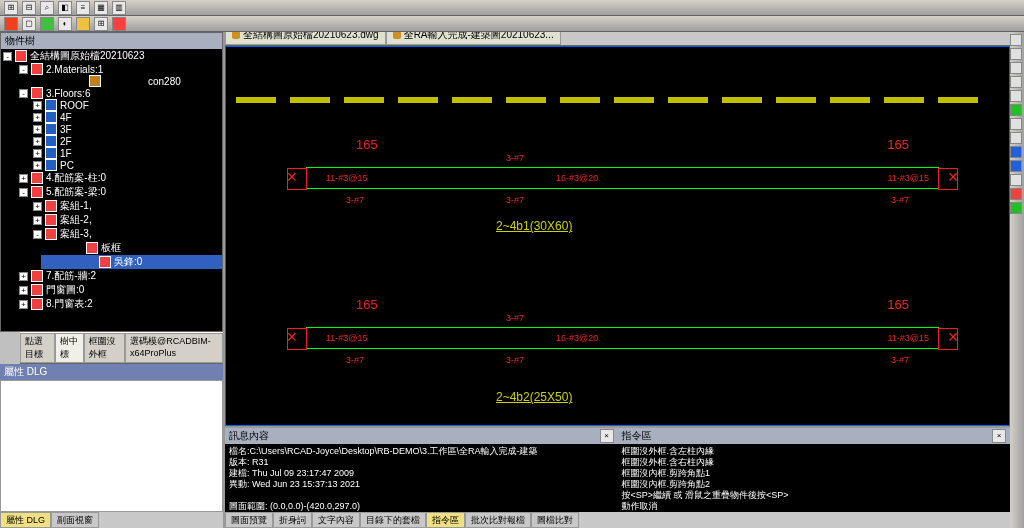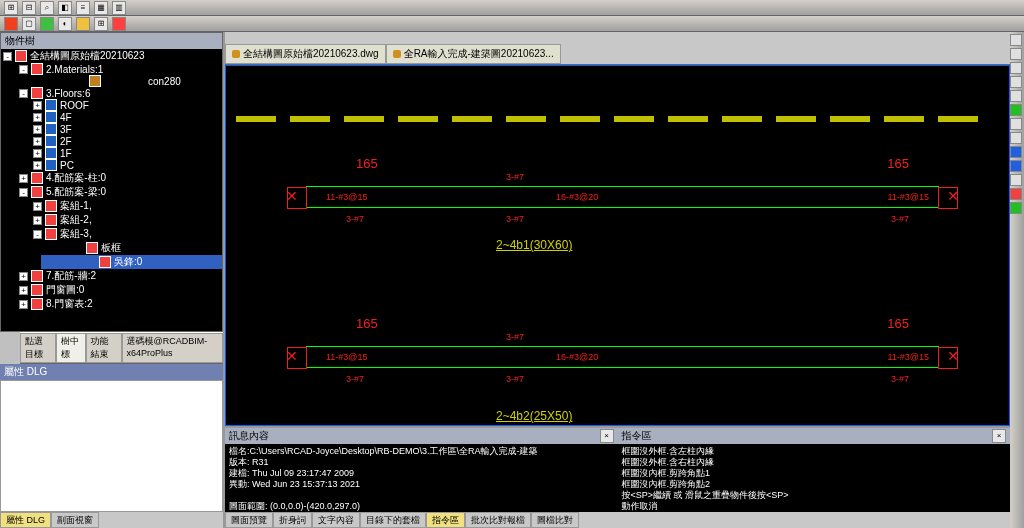--- a/index.html
+++ b/index.html
@@ -17,21 +17,21 @@
 .ico { width:12px; height:12px; background:#f04040; border:1px solid #fff; font-size:7px; text-align:center; line-height:10px; }
 .ico.y { background:#c08020; }
 .ico.b { background:#2060c0; }
 .hl { background:#3060c0; }
 .tabs { background:#d4d0c8; display:flex; border-top:1px solid #fff; border-bottom:1px solid #666;margin-left:20px; }
 .tab { padding:1px 4px; border:1px solid #999; background:#d4d0c8; font-size:9px; }
 .tab.on { background:#f0f0e8; }
 .prop-hdr { background:#7080b0; color:#fff; padding:1px 4px; }
 .prop-body { flex:1; background:#fff; border:1px solid #999; }
 .center { flex:1; display:flex; flex-direction:column; }
-.doc-tabs { height:33px; background:#c8c8c8; display:flex; align-items:flex-end; border-bottom:1px solid #666; }
+.doc-tabs { height:14px; background:#c8c8c8; display:flex; align-items:flex-end; border-bottom:1px solid #666; }
 .doc-tab { padding:2px 6px; background:#e0e0d0; border:1px solid #999; font-size:9px; display:flex; align-items:center; gap:3px; }
 .doc-tab .dot{ width:8px;height:8px;background:#d09020;border-radius:2px; }
 .viewport { flex:1; background:#000; position:relative; border:1px solid #0060ff; overflow:hidden; }
 .beam-diag { position:absolute; left:50px; right:40px; }
 .beam-diag.d1 { top:120px; }
 .beam-diag.d2 { top:280px; }
 .dashes { position:absolute; top:50px; left:10px; right:10px; height:6px; display:flex; gap:14px; }
 .dash { width:40px; height:6px; background:#c0c000; }
 .dim { position:absolute; color:#f02020; font-size:13px; }
 .beam-box { position:absolute; border:1px solid #0f0; height:22px; }
@@ -177,21 +177,21 @@
             <div class="tree-item" style="padding-left: 18px;">
               <span class="exp">+</span>
               <span class="ico "></span>
               <span>8.門窗表:2</span>
             </div>
           </div>
    </div>
    <div class="tabs" id="ltabs">
           <span class="tab">點選目標</span>
           <span class="tab on">樹中標</span>
-          <span class="tab">功能結束</span>
+          <span class="tab">框圍沒外框</span>
           <span class="tab">選碼模@RCADBIM-x64ProPlus</span>
         </div>
    <div class="prop-hdr">屬性 DLG</div>
    <div class="prop-body"></div>
    <div class="btm-tabs" id="bl-tabs">
           <span class="t on">屬性 DLG</span>
           <span class="t">副面視窗</span>
         </div>
   </div>
 

